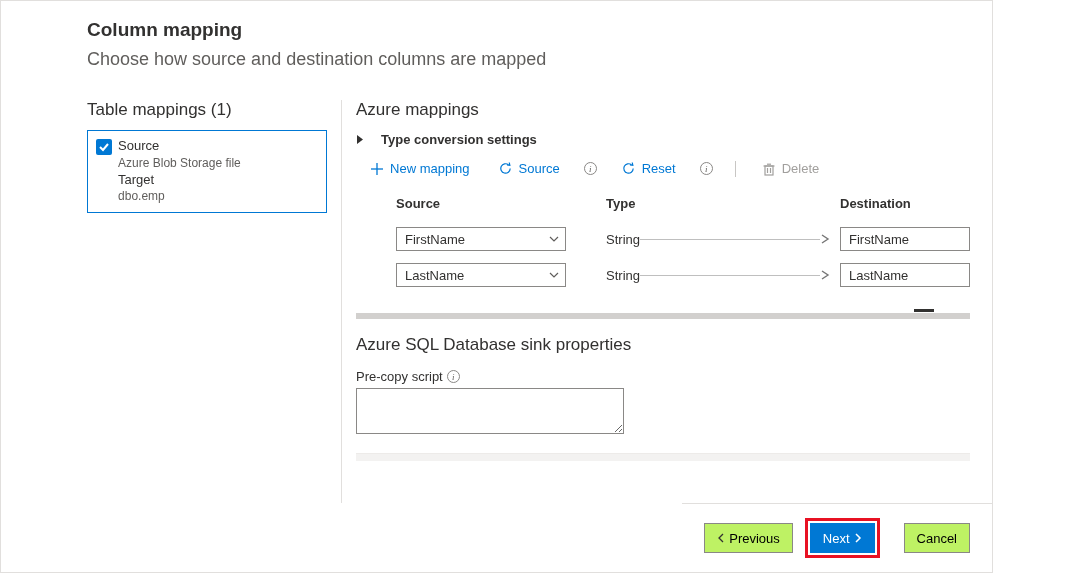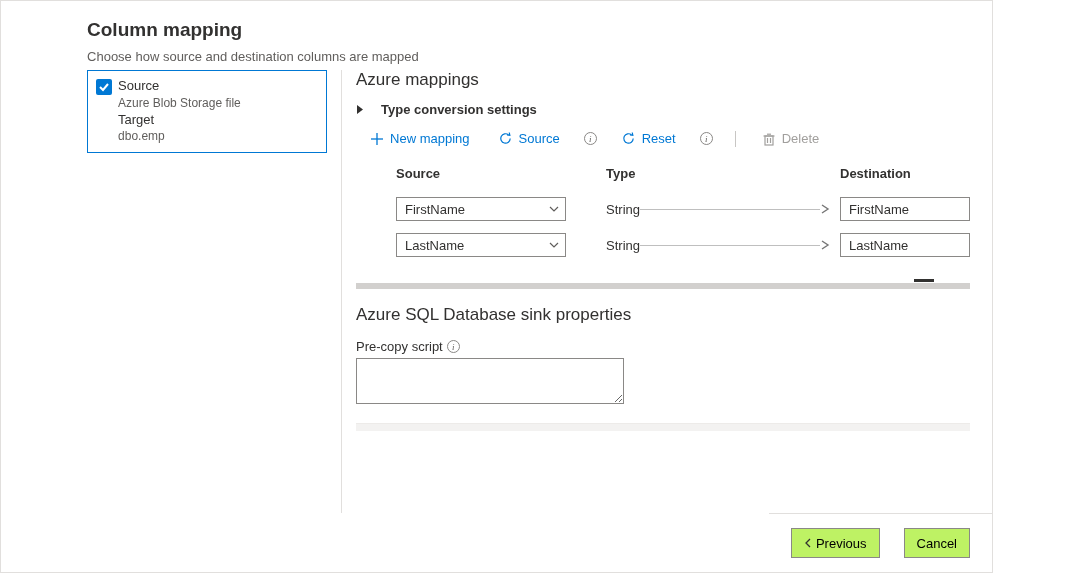--- a/index.html
+++ b/index.html
@@ -36,23 +36,23 @@
     overflow: hidden;
     display: flex;
     flex-direction: column;
   }
   .page-title {
     font-size: 19px;
     font-weight: 600;
     margin: 4px 0 8px 0;
   }
   .page-subtitle {
-    font-size: 13px;
+    font-size: 18px;
     color: var(--text-gray);
-    margin-bottom: 6px;
+    margin-bottom: 30px;
   }
   .two-col {
     display: flex;
     flex: 1;
     gap: 28px;
     overflow: hidden;
   }
   .left-col {
     width: 240px;
     flex-shrink: 0;
@@ -272,20 +272,21 @@
 <div class="page">
 
   <div class="content-area">
 
     <div class="page-title">Column mapping</div>
     <div class="page-subtitle">Choose how source and destination columns are mapped</div>
 
     <div class="two-col">
 
       <div class="left-col">
+        <div class="left-heading">Table mappings (1)</div>
 
         <div class="mapping-card">
           <div class="checkbox">
             <svg width="12" height="12" viewBox="0 0 12 12" fill="none" stroke-width="2">
                 <polyline points="2,6 5,9 10,3"></polyline>
               </svg>
           </div>
           <div class="mapping-card-body">
             <div class="label">Source</div>
             <div class="sub">Azure Blob Storage file</div>
@@ -432,20 +433,28 @@
   </div>
 
   <div class="footer">
     <button class="btn">
       <svg width="8" height="10" viewBox="0 0 8 10" fill="none" stroke="#323130" stroke-width="1.3">
           <polyline points="6,1 2,5 6,9"></polyline>
         </svg>
       <span>Previous</span>
     </button>
 
+    <span class="btn-highlight">
+      <button class="btn primary">
+        <span>Next</span>
+        <svg width="8" height="10" viewBox="0 0 8 10" fill="none" stroke="#fff" stroke-width="1.5">
+            <polyline points="2,1 6,5 2,9"></polyline>
+          </svg>
+      </button>
+    </span>
 
     <div class="spacer"></div>
 
     <button class="btn">
       <span>Cancel</span>
     </button>
   </div>
 
 </div>
 

